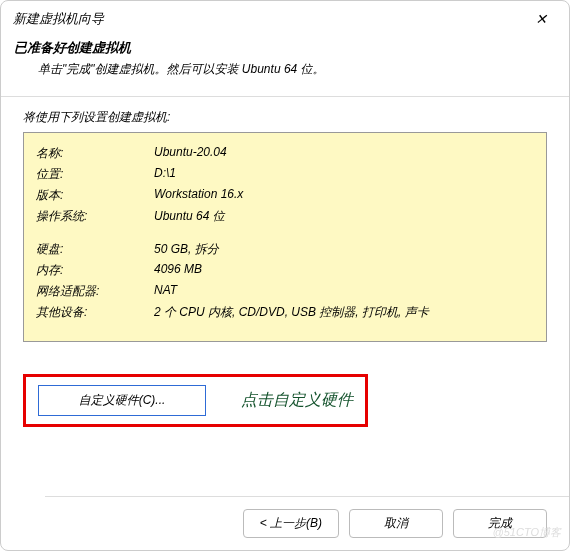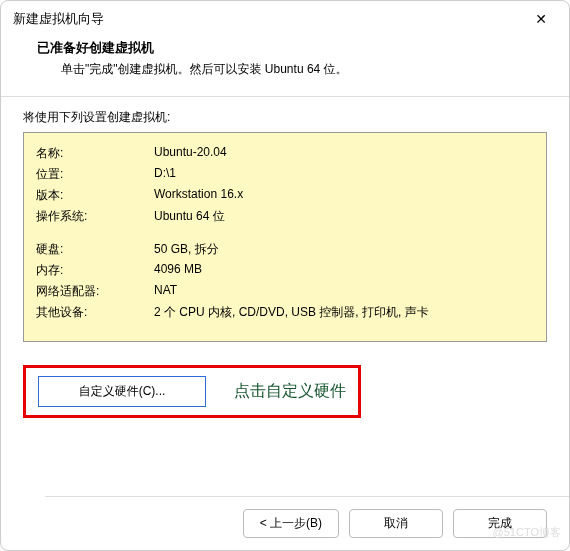--- a/index.html
+++ b/index.html
@@ -1,18 +1,19 @@
 <!DOCTYPE html>
 <html><head>
   <meta charset="utf-8">
   <style>
     * {
       box-sizing: border-box;
       margin: 0;
       padding: 0;
+      font-style: italic;
     }
     body {
       font-family: "Microsoft YaHei", "Segoe UI", Tahoma, sans-serif;
       font-size: 12px;
       background: #fff;
       width: 570px;
       height: 551px;
       overflow: hidden;
     }
     .dialog {
@@ -38,21 +39,21 @@
     .close-btn {
       width: 32px;
       height: 28px;
       display: flex;
       align-items: center;
       justify-content: center;
       font-size: 14px;
       cursor: pointer;
     }
     .header {
-      padding: 2px 30px 18px 36px;
+      padding: 2px 30px 18px 13px;
     }
     .header-title {
       font-weight: bold;
       font-size: 13px;
       margin-bottom: 4px;
     }
     .header-desc {
       font-size: 12px;
       padding-left: 24px;
     }
@@ -86,26 +87,26 @@
       font-size: 12px;
       vertical-align: top;
     }
     .settings-table td.label {
       width: 118px;
     }
     .settings-table tr.gap td {
       height: 12px;
     }
     .custom-area {
-      margin-top: 23px;
+      margin-top: 32px;
       border: 3px solid #e60000;
       padding: 8px 12px;
       display: flex;
       align-items: center;
-      gap: 28px;
+      gap: 35px;
       width: fit-content;
     }
     .custom-btn {
       background: #fff;
       border: 1.5px solid #2e6bd6;
       padding: 6px 20px 6px 20px;
       font-size: 12px;
       font-family: inherit;
       cursor: pointer;
       min-width: 168px;

